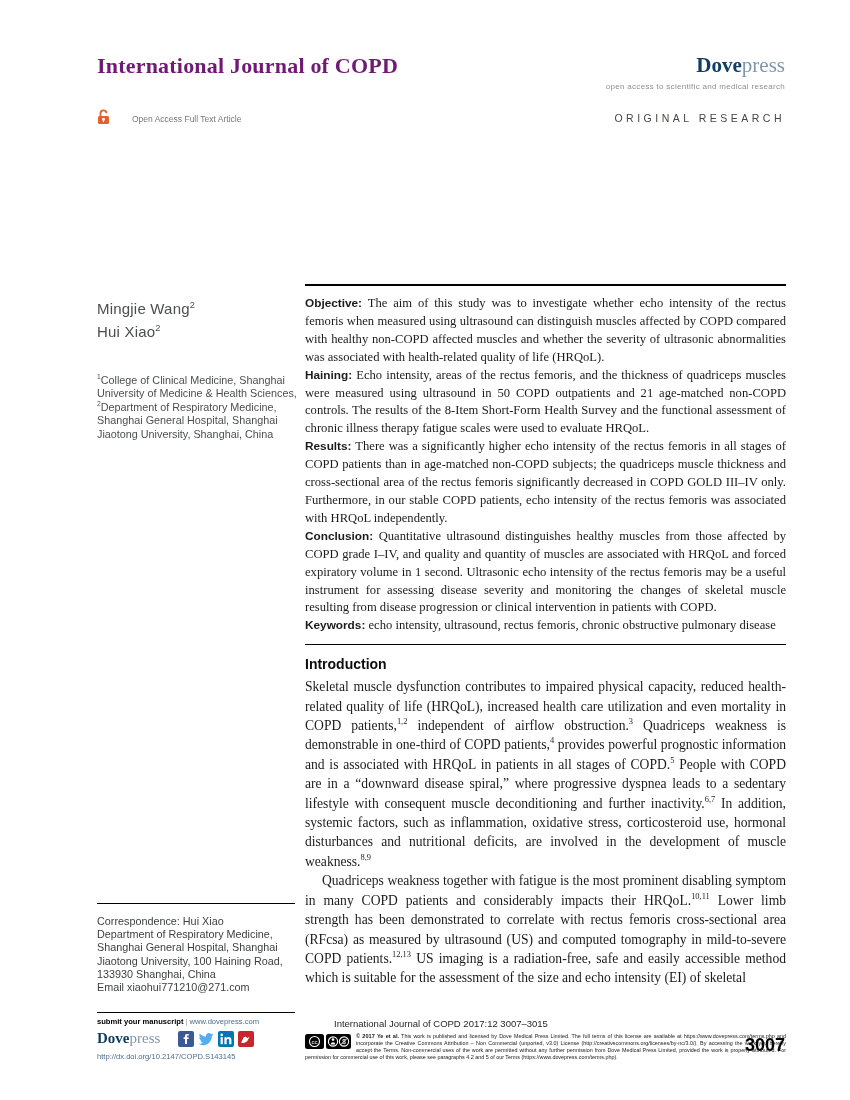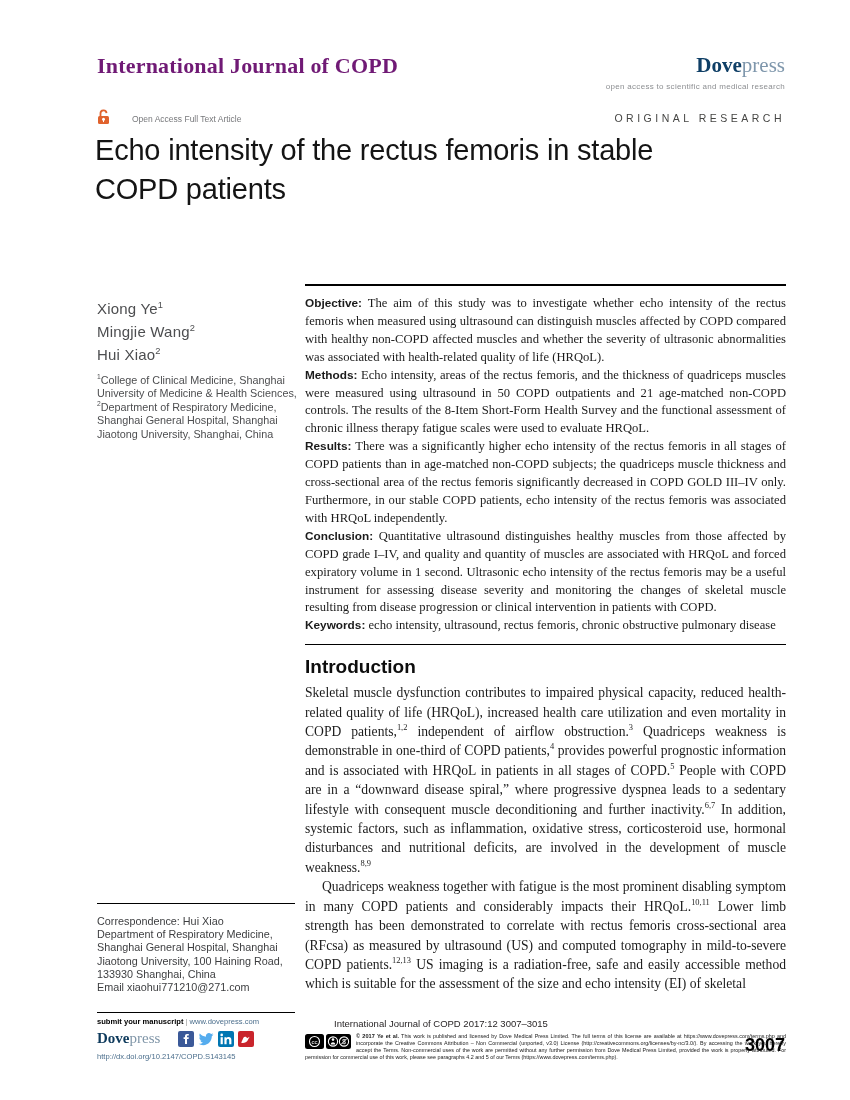--- a/index.html
+++ b/index.html
@@ -31,21 +31,21 @@
   .correspondence{position:absolute;left:97px;top:915px;width:205px;font-size:10.8px;
         line-height:13.2px;color:#3d3e40;}
 
   
   .right-col{position:absolute;left:305px;top:284px;width:481px;}
   .thick-rule{border:none;border-top:2.5px solid #000;margin:0 0 9px 0;}
   p.abs{margin:0;font-family:"Liberation Serif",serif;font-size:12.6px;line-height:17.9px;
         text-align:justify;color:#1b1b1b;}
   .abs-label{font-family:"Liberation Sans",sans-serif;font-weight:bold;font-size:11.8px;}
   .thin-rule{border:none;border-top:1.2px solid #000;margin:9px 0 0 0;}
-  h2.intro-head{margin:11px 0 5px 0;font-size:19px;color:#0d0d0d;}
+  h2.intro-head{margin:11px 0 5px 0;font-size:14px;color:#0d0d0d;}
   p.intro{margin:0;font-family:Liberation Serif, serif;font-size:13.6px;line-height:19.4px;
         text-align:justify;color:#1b1b1b;}
   p.intro.indent{text-indent:17px;}
 
   
   .foot-left-rule{position:absolute;left:97px;top:1012px;width:198px;border-top:1.2px solid #000;}
   .submit-line{position:absolute;left:97px;top:1017px;font-size:7.6px;color:#000;}
   .submit-line .sep{color:#9a9a9a;padding:0 2px;}
   .submit-line .url{color:#4b6e8c;}
   .dove-social{position:absolute;left:97px;top:1030px;width:198px;display:flex;
@@ -77,43 +77,41 @@
         <path d="M3.5 8V5.5a3 3 0 0 1 6-.4" fill="none" stroke="#e0622d" stroke-width="1.8"></path>
         <rect x="1" y="8" width="11" height="8" rx="1.5" fill="#e0622d"></rect>
         <circle cx="6.5" cy="11.3" r="1.5" fill="#ffffff"></circle>
         <rect x="6" y="11.5" width="1" height="2.6" fill="#ffffff"></rect>
       </svg>
     </span>
     <span class="oa-text">Open Access Full Text Article</span>
   </div>
   <div class="article-type">ORIGINAL RESEARCH</div>
 
-  <h1 class="title">Echo intensity of the rectus femoris in stable COPD patients</h1>
 
   <div class="authors">
-    <div>Xiong Ye<sup>1</sup></div>
     <div>Mingjie Wang<sup>2</sup></div>
     <div>Hui Xiao<sup>2</sup></div>
   </div>
   <p class="affiliations"><sup>1</sup>College of Clinical Medicine, Shanghai University of Medicine &amp; Health Sciences, <sup>2</sup>Department of Respiratory Medicine, Shanghai General Hospital, Shanghai Jiaotong University, Shanghai, China</p>
 
   <div class="corr-rule"></div>
   <div class="correspondence">
     <div>Correspondence: Hui Xiao</div>
     <div>Department of Respiratory Medicine,</div>
     <div>Shanghai General Hospital, Shanghai</div>
     <div>Jiaotong University, 100 Haining Road,</div>
     <div>133930 Shanghai, China</div>
     <div>Email xiaohui771210@271.com</div>
   </div>
 
   <div class="right-col">
     <hr class="thick-rule">
     <p class="abs"><b class="abs-label">Objective:</b><span> The aim of this study was to investigate whether echo intensity of the rectus femoris when measured using ultrasound can distinguish muscles affected by COPD compared with healthy non-COPD affected muscles and whether the severity of ultrasonic abnormalities was associated with health-related quality of life (HRQoL).</span></p>
-    <p class="abs"><b class="abs-label">Methods:</b><span> Echo intensity, areas of the rectus femoris, and the thickness of quadriceps muscles were measured using ultrasound in 50 COPD outpatients and 21 age-matched non-COPD controls. The results of the 8-Item Short-Form Health Survey and the functional assessment of chronic illness therapy fatigue scales were used to evaluate HRQoL.</span></p>
+    <p class="abs"><b class="abs-label">Haining:</b><span> Echo intensity, areas of the rectus femoris, and the thickness of quadriceps muscles were measured using ultrasound in 50 COPD outpatients and 21 age-matched non-COPD controls. The results of the 8-Item Short-Form Health Survey and the functional assessment of chronic illness therapy fatigue scales were used to evaluate HRQoL.</span></p>
     <p class="abs"><b class="abs-label">Results:</b><span> There was a significantly higher echo intensity of the rectus femoris in all stages of COPD patients than in age-matched non-COPD subjects; the quadriceps muscle thickness and cross-sectional area of the rectus femoris significantly decreased in COPD GOLD III–IV only. Furthermore, in our stable COPD patients, echo intensity of the rectus femoris was associated with HRQoL independently.</span></p>
     <p class="abs"><b class="abs-label">Conclusion:</b><span> Quantitative ultrasound distinguishes healthy muscles from those affected by COPD grade I–IV, and quality and quantity of muscles are associated with HRQoL and forced expiratory volume in 1 second. Ultrasonic echo intensity of the rectus femoris may be a useful instrument for assessing disease severity and monitoring the changes of skeletal muscle resulting from disease progression or clinical intervention in patients with COPD.</span></p>
     <p class="abs"><b class="abs-label">Keywords:</b><span> echo intensity, ultrasound, rectus femoris, chronic obstructive pulmonary disease</span></p>
     <hr class="thin-rule">
     <h2 class="intro-head">Introduction</h2>
     <p class="intro">Skeletal muscle dysfunction contributes to impaired physical capacity, reduced health-related quality of life (HRQoL), increased health care utilization and even mortality in COPD patients,<sup>1,2</sup> independent of airflow obstruction.<sup>3</sup> Quadriceps weakness is demonstrable in one-third of COPD patients,<sup>4</sup> provides powerful prognostic information and is associated with HRQoL in patients in all stages of COPD.<sup>5</sup> People with COPD are in a “downward disease spiral,” where progressive dyspnea leads to a sedentary lifestyle with consequent muscle deconditioning and further inactivity.<sup>6,7</sup> In addition, systemic factors, such as inflammation, oxidative stress, corticosteroid use, hormonal disturbances and nutritional deficits, are involved in the development of muscle weakness.<sup>8,9</sup></p>
     <p class="intro indent">Quadriceps weakness together with fatigue is the most prominent disabling symptom in many COPD patients and considerably impacts their HRQoL.<sup>10,11</sup> Lower limb strength has been demonstrated to correlate with rectus femoris cross-sectional area (RFcsa) as measured by ultrasound (US) and computed tomography in mild-to-severe COPD patients.<sup>12,13</sup> US imaging is a radiation-free, safe and easily accessible method which is suitable for the assessment of the size and echo intensity (EI) of skeletal</p>
   </div>
 
   <div class="foot-left-rule"></div>

